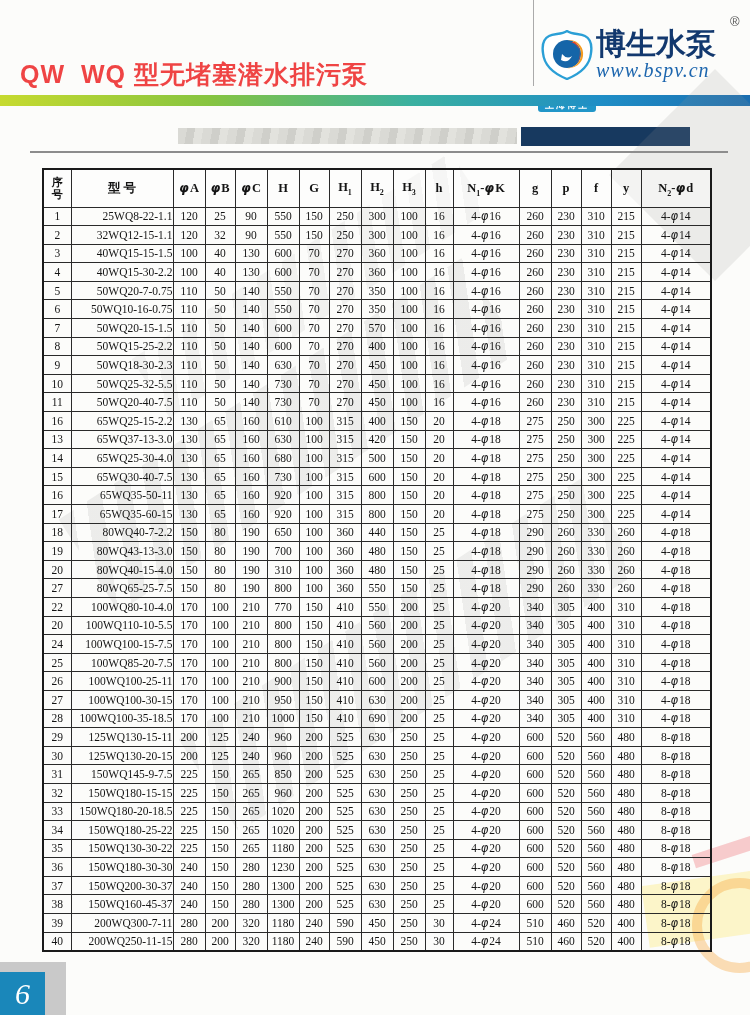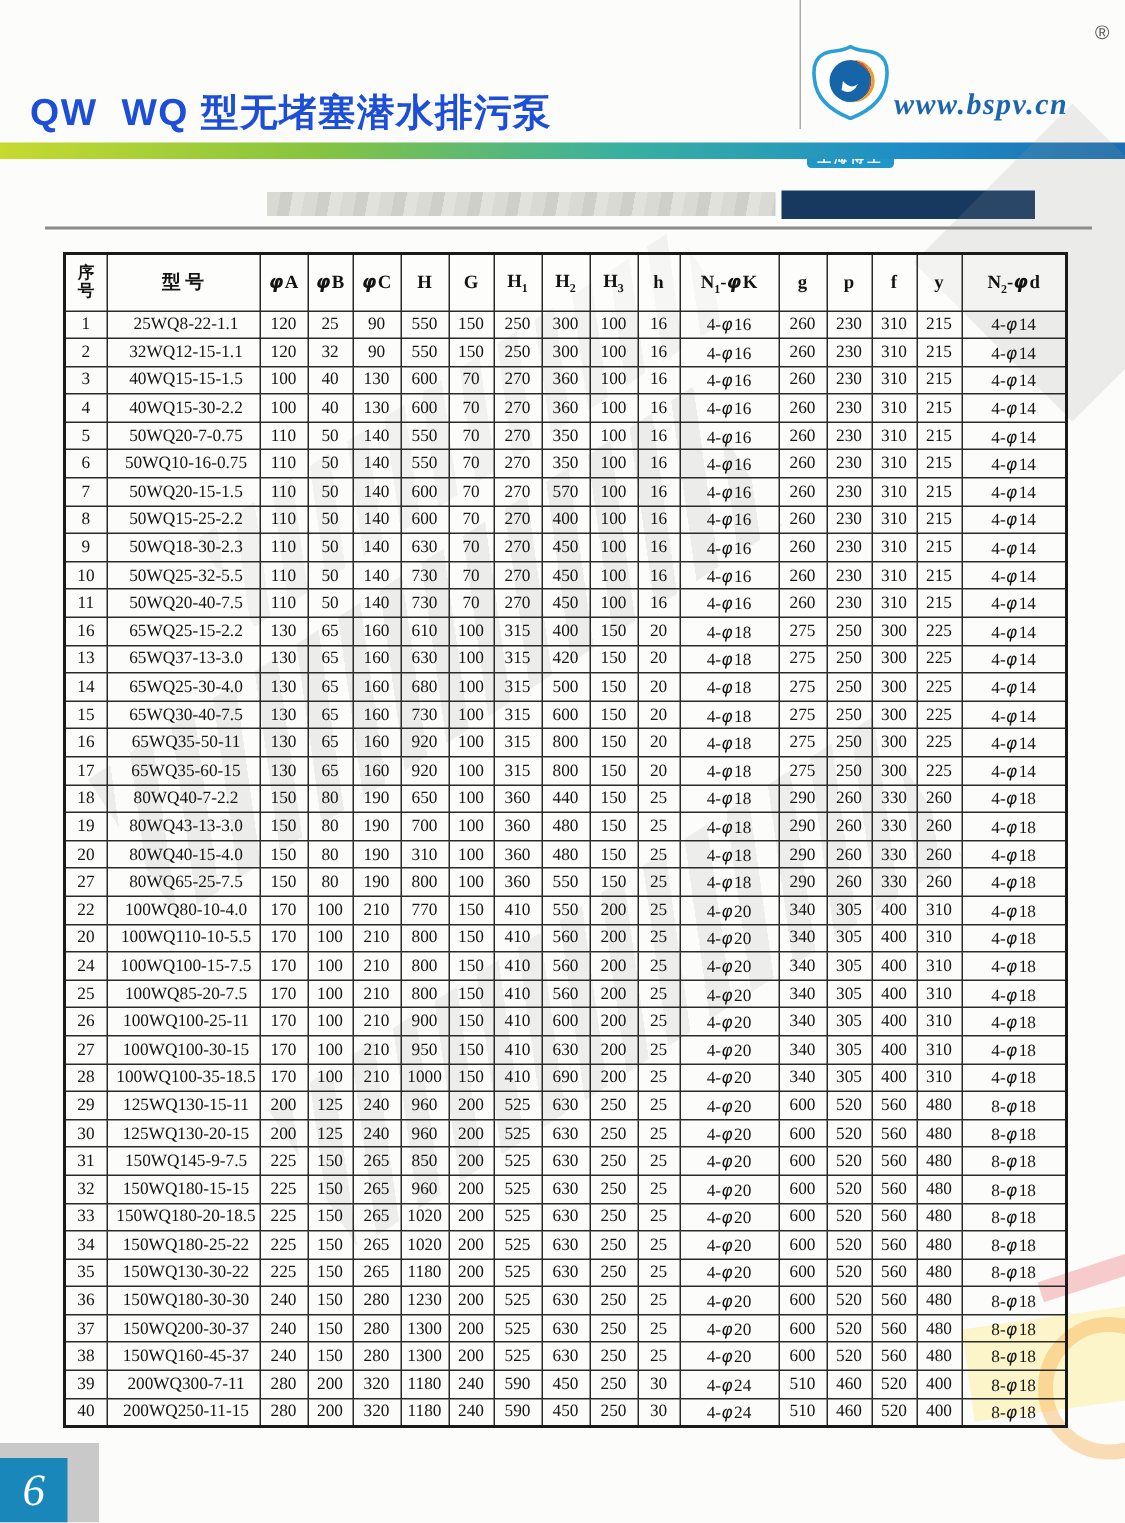--- a/index.html
+++ b/index.html
@@ -4,21 +4,21 @@
 <style>
   html,body{margin:0;padding:0;}
   #page{
     position:relative; width:750px; height:1015px;
     background:#fcfcfa; overflow:hidden;
     font-family:"Liberation Sans",sans-serif;
   }
   
   #doc-title{
     position:absolute; left:20px; top:58px;
-    font-size:25px; font-weight:bold; color:#1d4ed8;
+    font-size:25px; font-weight:bold; color:#ef4444;
     letter-spacing:1px; white-space:pre;
   }
   #header-divider{
     position:absolute; left:533px; top:0; width:1px; height:86px;
     background:#aaa;
   }
   #logo{position:absolute; left:538px; top:12px; width:205px; height:84px;}
   #shield{position:absolute; left:2px; top:18px;}
   #shield-banner{
     position:absolute; left:0; top:66px; width:58px; height:14px;
@@ -29,21 +29,21 @@
   #brand-name{
     position:absolute; left:58px; top:12px;
     font-size:30px; font-weight:bold; color:#12386e; letter-spacing:0px;
   }
   #reg-mark{
     position:absolute; left:192px; top:2px;
     font-size:13px; color:#555;
   }
   #brand-site{
     position:absolute; left:58px; top:47px;
-    font-family:"Liberation Serif",serif; font-style:italic; font-weight:bold;
+    font-family:"Liberation Serif",serif; font-style:italic; font-weight:normal;
     font-size:20px; color:#1d66ae; letter-spacing:1px;
   }
   #gradient-bar{
     position:absolute; left:0; top:95px; width:750px; height:11px;
     background:linear-gradient(90deg,#c6da2f 0%,#86c440 28%,#3ab0a0 55%,#1f8ec6 80%,#1b6eb0 100%);
   }
   
   #section-heading{
     position:absolute; left:55px; top:122px;
     font-size:20px; font-weight:bold; color:#0d0d0d; letter-spacing:3px;
@@ -85,21 +85,21 @@
   #dim-table th, #dim-table td{
     border:1px solid #2a2a2a; text-align:center; padding:0;
     font-family:"Liberation Serif",serif; color:#141414;
     overflow:hidden; white-space:nowrap;
   }
   #dim-table thead tr{height:38px;}
   #dim-table th{font-size:12.5px; font-weight:bold; background:rgba(255,255,255,0.4);}
   #dim-table th.stacked{font-size:11px; line-height:1.15;}
   #dim-table tbody tr{height:18.6px;}
   #dim-table td{font-size:11.5px;}
-  #dim-table td.model{text-align:center; padding-left:4px; letter-spacing:0px;margin-left:36px;}
+  #dim-table td.model{text-align:right; padding-left:4px; letter-spacing:0px;margin-left:36px;}
   #dim-table sub{font-size:8px;}
   .phi{font-style:italic; margin-right:1px; font-family:"DejaVu Sans",sans-serif;}
   
   #page-num-gray{
     position:absolute; left:0; top:962px; width:66px; height:53px;
     background:#c9c9c9;
   }
   #page-num-badge{
     position:absolute; left:0; top:972px; width:45px; height:43px;
     background:#1a87ba; color:#fff; text-align:center;
@@ -119,20 +119,21 @@
     <span id="shield">
       <svg width="54" height="50" viewBox="0 0 54 50">
         <path d="M27 1 C33 5 40 3 45 6 C51 9 52 16 51 23 C50 34 42 43 27 49 C12 43 4 34 3 23 C2 16 3 9 9 6 C14 3 21 5 27 1 Z" fill="#ffffff" stroke="#2b9fd6" stroke-width="2.4"></path>
         <circle cx="27" cy="24" r="14" fill="#1565a8"></circle>
         <path d="M27 10 a14 14 0 0 1 0 28 a11 11 0 0 0 4 -28 Z" fill="#f59b20"></path>
         <path d="M31 12 a13 13 0 0 1 5 22 a16 16 0 0 0 -1 -22 Z" fill="#e8442a"></path>
         <path d="M22 24 q5 6 10 2 q-4 8 -11 4 Z" fill="#ffffff"></path>
       </svg>
     </span>
     <div id="shield-banner">上海博生</div>
+    <div id="brand-name">博生水泵</div>
     <div id="reg-mark">®</div>
     <div id="brand-site">www.bspv.cn</div>
   </div>
 
   <div id="gradient-bar"></div>
 
   <div id="section-band"></div>
   <div id="section-navy"></div>
   <div id="section-rule"></div>
 

